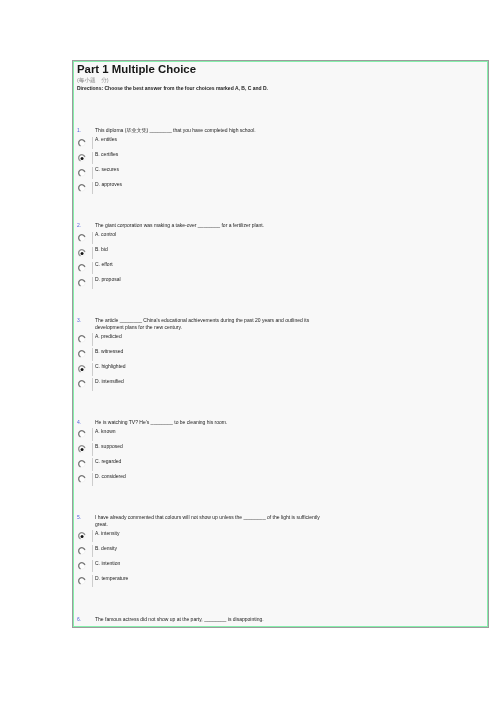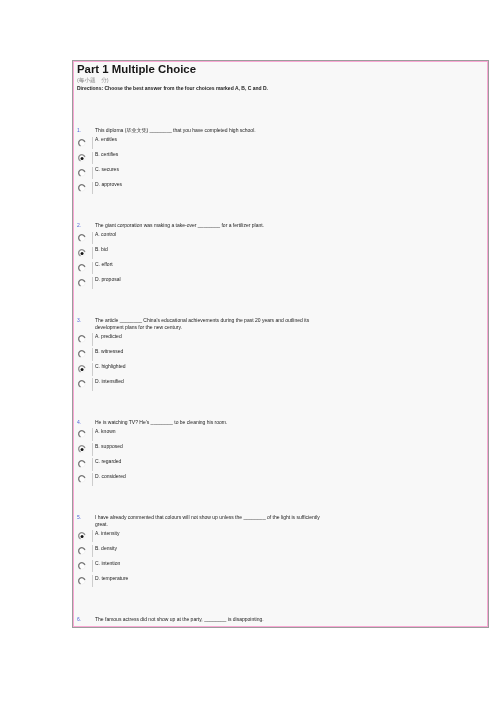--- a/index.html
+++ b/index.html
@@ -12,21 +12,21 @@
     font-family: "Liberation Sans", sans-serif;
     overflow: hidden;
   }
   #quiz-card {
     position: absolute;
     left: 72px;
     top: 60px;
     width: 417px;
     height: 568px;
     border: 1px solid #9c9c9c;
-    background: #f9a8d4;
+    background: #86efac;
     overflow: hidden;
     box-sizing: border-box;
     padding: 16px;
   }
   #quiz-body {
     position: absolute; left: 1px; top: 1px;
     width: 413px; height: 564px;
     background: #f8f8f8;
     overflow: hidden;
   }

